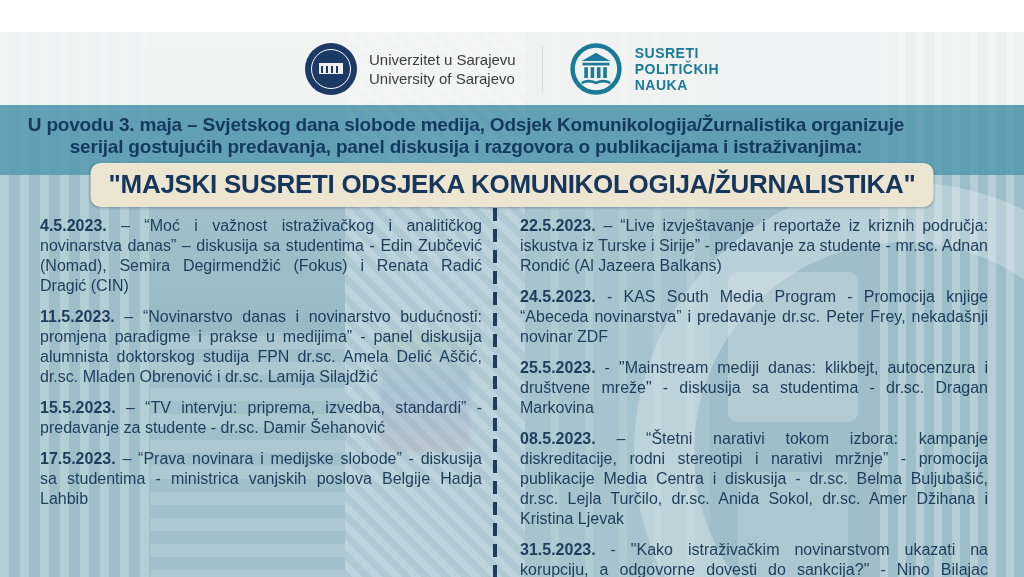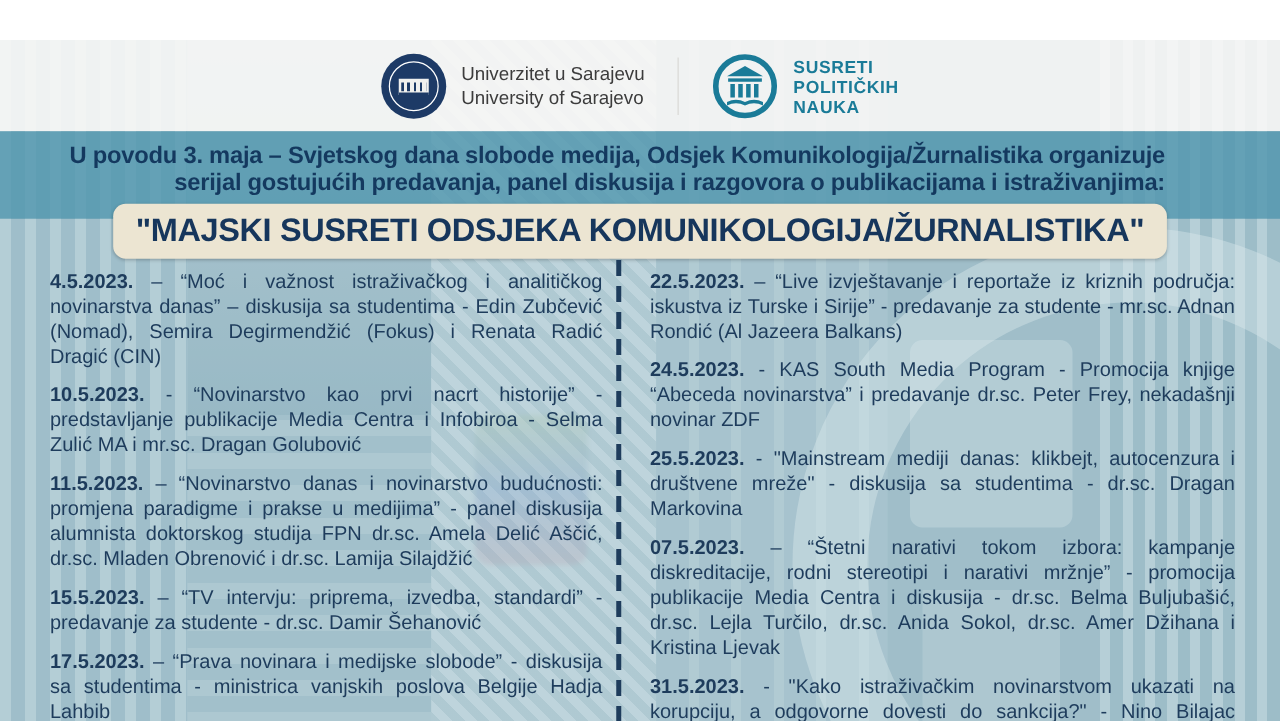--- a/index.html
+++ b/index.html
@@ -47,21 +47,21 @@
   .unsa-seal .bldg{position:absolute;left:14px;top:20px;width:24px;height:13px;background:#f0f0ee;
       box-shadow:inset 0 -2px 0 #1d3a66;}
   .unsa-seal .bldg:before{content:"";position:absolute;left:2px;top:3px;width:20px;height:7px;
       background:repeating-linear-gradient(90deg,#1d3a66 0 2px,transparent 2px 5px);}
   .unsa-text{color:#3c3c3c;font-size:15px;line-height:19px;}
   .header-sep{width:1px;height:46px;background:#d9d9d6;}
   .fpn-mark{width:54px;height:54px;flex:0 0 auto;}
   .fpn-text{color:#1a7b98;font-size:14px;line-height:16px;font-weight:bold;letter-spacing:.5px;}
 
   
-  .intro{position:absolute;left:0;top:82px;width:932px;text-align:right;color:#14395f;
+  .intro{position:absolute;left:0;top:82px;width:932px;text-align:center;color:#14395f;
       font-weight:800;font-size:19px;line-height:22px;letter-spacing:-0.2px;}
   .title-box{position:absolute;left:50%;top:131px;transform:translateX(-50%);
       background:#ece5d2;border-radius:10px;padding:6px 18px 7px;box-shadow:0 1px 3px rgba(0,0,0,.25);
       white-space:nowrap;}
   .title-box .title{color:#16365c;font-weight:800;font-size:26px;letter-spacing:-0.3px;}
 
   
   .col{position:absolute;top:184px;color:#1e3c5c;font-size:16px;line-height:20px;text-align:justify;}
   .col-left{left:40px;width:442px;}
   .col-right{left:520px;width:468px;}
@@ -125,28 +125,27 @@
     <div>U povodu 3. maja – Svjetskog dana slobode medija, Odsjek Komunikologija/Žurnalistika organizuje</div>
     <div>serijal gostujućih predavanja, panel diskusija i razgovora o publikacijama i istraživanjima:</div>
   </div>
 
   <div class="title-box">
     <span class="title">"MAJSKI SUSRETI ODSJEKA KOMUNIKOLOGIJA/ŽURNALISTIKA"</span>
   </div>
 
   <div class="col col-left" id="col-left">
       <p class="event"><b>4.5.2023.</b><span> – “Moć i važnost istraživačkog i analitičkog novinarstva danas” – diskusija sa studentima - Edin Zubčević (Nomad), Semira Degirmendžić (Fokus) i Renata Radić Dragić (CIN)</span></p>
-      <p class="event"><b>10.5.2023.</b><span> - “Novinarstvo kao prvi nacrt historije” - predstavljanje publikacije Media Centra i Infobiroa - Selma Zulić MA i mr.sc. Dragan Golubović</span></p>
       <p class="event"><b>11.5.2023.</b><span> – “Novinarstvo danas i novinarstvo budućnosti: promjena paradigme i prakse u medijima” - panel diskusija alumnista doktorskog studija FPN dr.sc. Amela Delić Aščić, dr.sc. Mladen Obrenović i dr.sc. Lamija Silajdžić</span></p>
       <p class="event"><b>15.5.2023.</b><span> – “TV intervju: priprema, izvedba, standardi” - predavanje za studente - dr.sc. Damir Šehanović</span></p>
       <p class="event"><b>17.5.2023.</b><span> – “Prava novinara i medijske slobode” - diskusija sa studentima - ministrica vanjskih poslova Belgije Hadja Lahbib</span></p>
     </div>
   <div class="divider"></div>
   <div class="col col-right" id="col-right">
       <p class="event"><b>22.5.2023.</b><span> – “Live izvještavanje i reportaže iz kriznih područja: iskustva iz Turske i Sirije” - predavanje za studente - mr.sc. Adnan Rondić (Al Jazeera Balkans)</span></p>
       <p class="event"><b>24.5.2023.</b><span> - KAS South Media Program - Promocija knjige “Abeceda novinarstva” i predavanje dr.sc. Peter Frey, nekadašnji novinar ZDF</span></p>
       <p class="event"><b>25.5.2023.</b><span> - "Mainstream mediji danas: klikbejt, autocenzura i društvene mreže" - diskusija sa studentima - dr.sc. Dragan Markovina</span></p>
-      <p class="event"><b>07.5.2023.</b><span> – “Štetni narativi tokom izbora: kampanje diskreditacije, rodni stereotipi i narativi mržnje” - promocija publikacije Media Centra i diskusija - dr.sc. Belma Buljubašić, dr.sc. Lejla Turčilo, dr.sc. Anida Sokol, dr.sc. Amer Džihana i Kristina Ljevak</span></p>
+      <p class="event"><b>08.5.2023.</b><span> – “Štetni narativi tokom izbora: kampanje diskreditacije, rodni stereotipi i narativi mržnje” - promocija publikacije Media Centra i diskusija - dr.sc. Belma Buljubašić, dr.sc. Lejla Turčilo, dr.sc. Anida Sokol, dr.sc. Amer Džihana i Kristina Ljevak</span></p>
       <p class="event"><b>31.5.2023.</b><span> - "Kako istraživačkim novinarstvom ukazati na korupciju, a odgovorne dovesti do sankcija?" - Nino Bilajac (BIRN)</span></p>
     </div>
 
   <div class="band-footer"></div>
 </div>
 
 </body></html>

